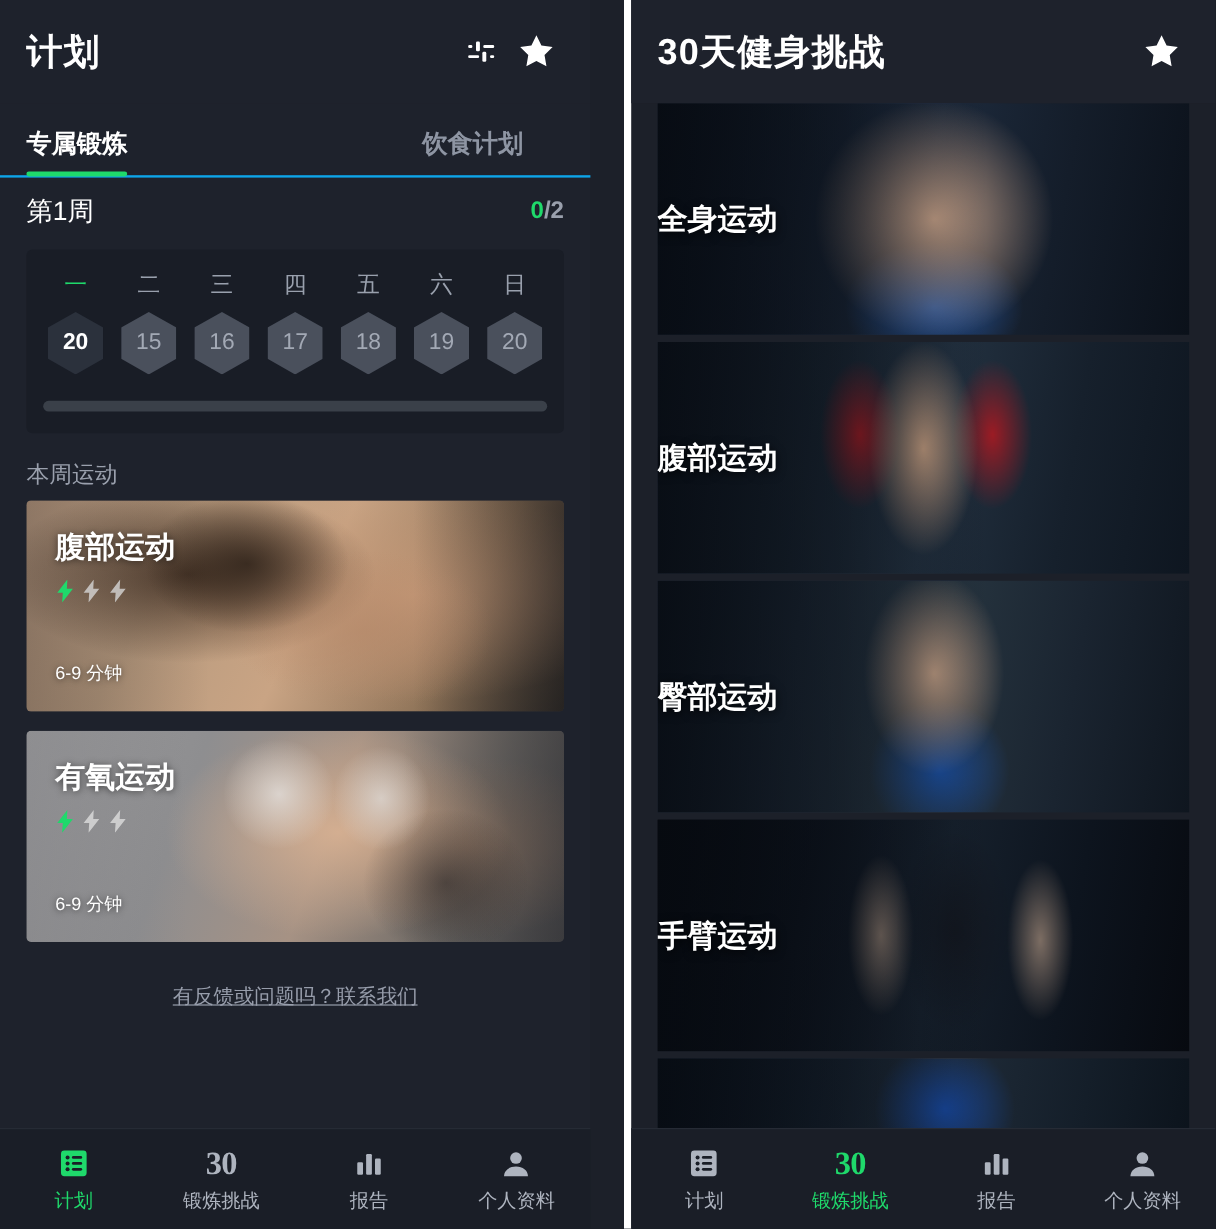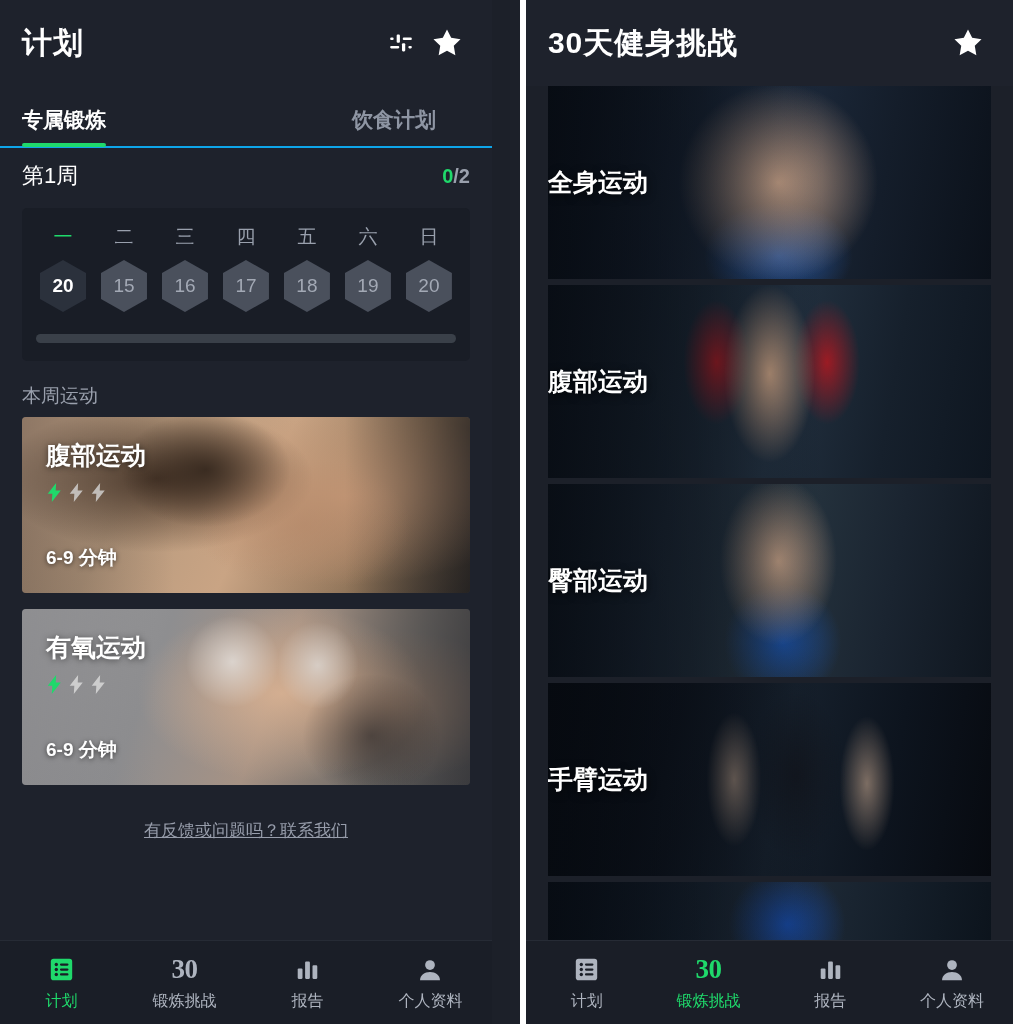--- a/index.html
+++ b/index.html
@@ -145,21 +145,21 @@
     display:flex; flex-direction:column;
   }
   .wcard-title {
     font-size:25px; font-weight:bold; color:#ffffff;
     text-shadow:0 1px 6px rgba(0,0,0,.55);
   }
   .bolts { display:flex; gap:5px; margin-top:11px; }
   .bolt { width:17px; height:19px; display:block; }
   .wcard-dur {
     margin-top:auto;
-    font-size:19px; font-weight:bold; color:#ffffff;
+    font-size:15px; font-weight:normal; color:#ffffff;
     text-shadow:0 1px 5px rgba(0,0,0,.6);
   }
 
   .feedback {
     text-align:center; padding:18px 0 0 0;
     font-size:17px; color:#979dab;
   }
   .feedback span { text-decoration:underline; cursor:pointer; }
 
   

